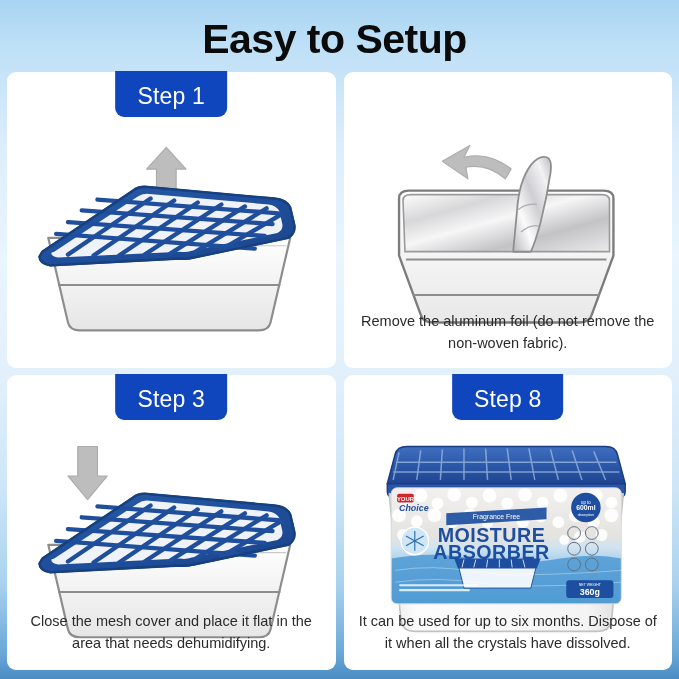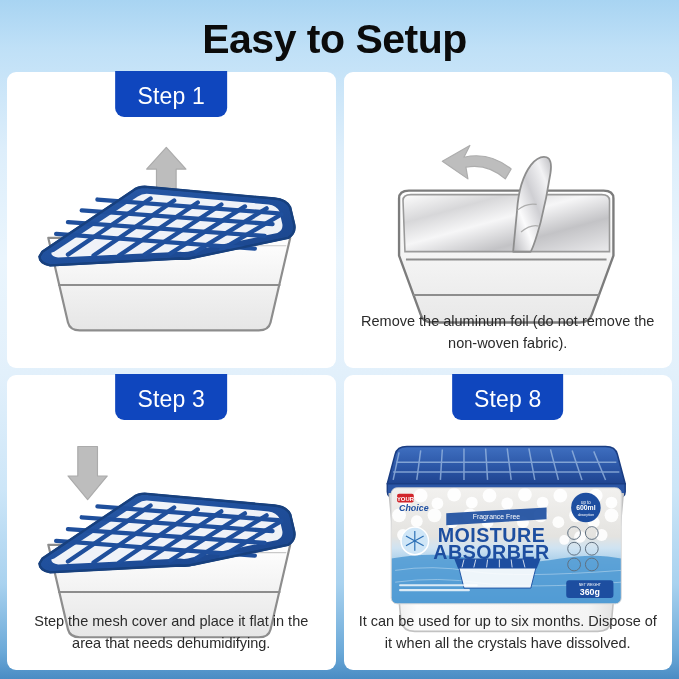--- a/index.html
+++ b/index.html
@@ -213,21 +213,21 @@
               <path d="M50 132 L252 147"></path>
               <path d="M62 120 L262 134"></path>
               <path d="M76 108 L270 122"></path>
               <path d="M92 97 L276 111"></path>
             </g>
             <path d="M36 150 L128 88 Q133 84 140 84 L272 96 Q284 97 288 105 L292 122
                      Q294 131 286 136 L190 156 Q183 158 176 157 L44 164 Q33 162 33 155 Z" fill="none" stroke="#17407e" stroke-width="2.4" stroke-linejoin="round"></path>
           </g>
         </svg>
       </div>
-      <div class="caption">Step the mesh cover and place it flat in the area that needs dehumidifying.</div>
+      <div class="caption">Close the mesh cover and place it flat in the area that needs dehumidifying.</div>
     </div>
 
     <div class="card r2">
       <div class="badge">Step 8</div>
       <div class="art">
         <svg viewBox="0 0 330 250" preserveAspectRatio="xMidYMid meet">
           <defs>
             <linearGradient id="plidg" x1="0" y1="0" x2="0" y2="1">
               <stop offset="0" stop-color="#3f6fc0"></stop>
               <stop offset="0.55" stop-color="#2b56a6"></stop>

